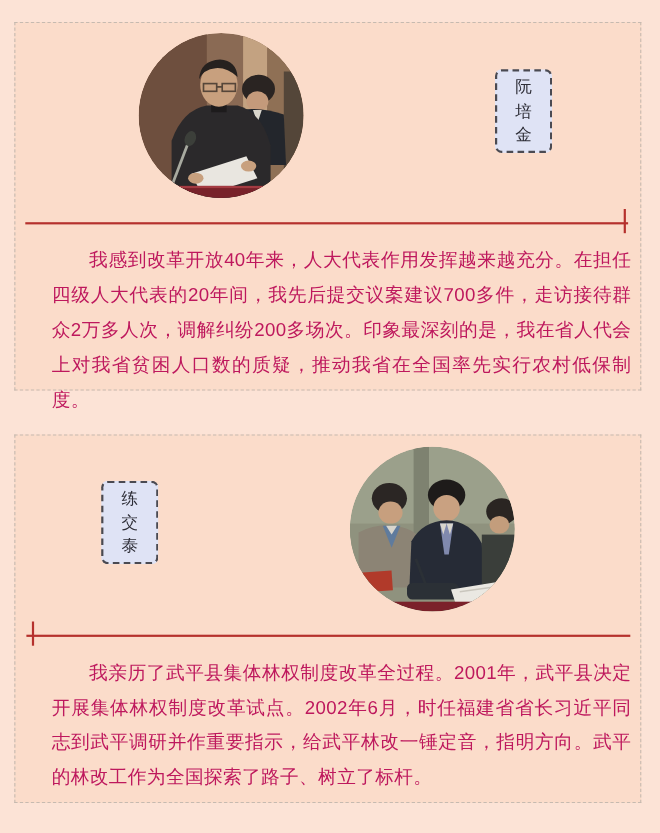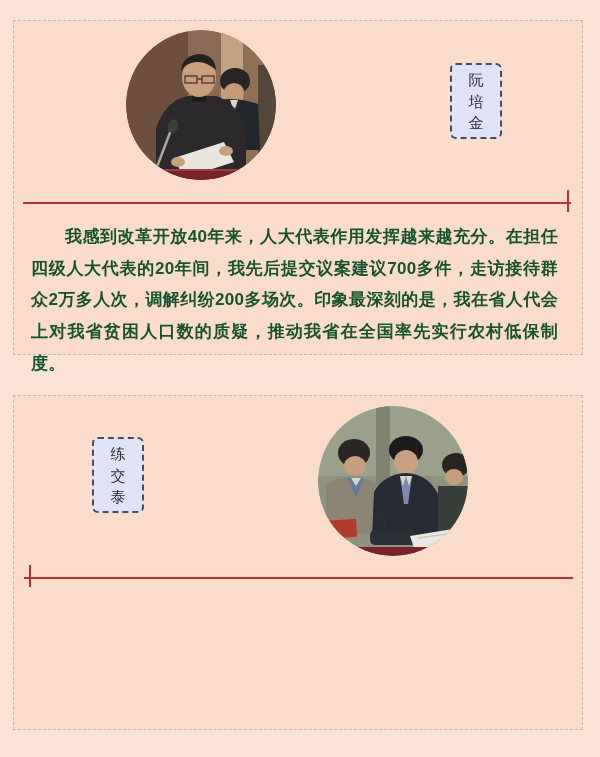--- a/index.html
+++ b/index.html
@@ -32,23 +32,23 @@
     position:absolute;height:2px;background:#b5312d;top:181px;
   }
   #divider1{left:9px;width:548px;}
   #divider2{left:10px;width:549px;}
   .divider-tick{
     position:absolute;width:2px;height:22px;background:#b5312d;top:169px;
   }
   #tick1{left:553px;}
   #tick2{left:15px;}
   .quote{
-    position:absolute;left:17px;top:200px;width:527px;margin:0;
-    font-size:17px;line-height:31.7px;color:#14532d;
-    text-align:justify;text-indent:2em;letter-spacing:0.3px;font-weight:bold;
+    position:absolute;left:33px;top:200px;width:527px;margin:0;
+    font-size:17px;line-height:31.7px;color:#be185d;
+    text-align:justify;text-indent:2em;letter-spacing:0.3px;
   }
 </style>
 </head>
 <body>
 
 <div class="card" id="card1">
 
   <div class="portrait" id="portrait1">
     <svg viewBox="0 0 150 150">
       <defs>
@@ -147,13 +147,14 @@
         <line x1="100" y1="132" x2="136" y2="127" stroke="#c9c6bd" stroke-width="1.5"></line>
 
         <rect x="0" y="141" width="150" height="9" fill="#7b212a"></rect>
       </g>
     </svg>
   </div>
 
   <div class="divider-line" id="divider2"></div>
   <div class="divider-tick" id="tick2"></div>
 
+  <p class="quote">我亲历了武平县集体林权制度改革全过程。2001年，武平县决定开展集体林权制度改革试点。2002年6月，时任福建省省长习近平同志到武平调研并作重要指示，给武平林改一锤定音，指明方向。武平的林改工作为全国探索了路子、树立了标杆。</p>
 </div>
 
 </body></html>

